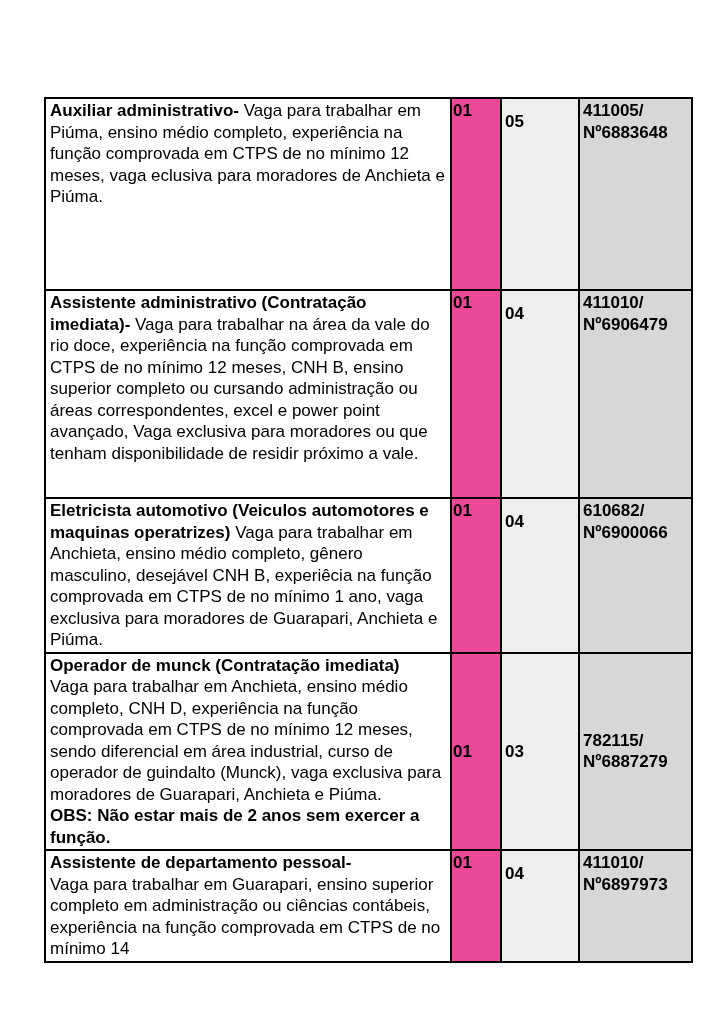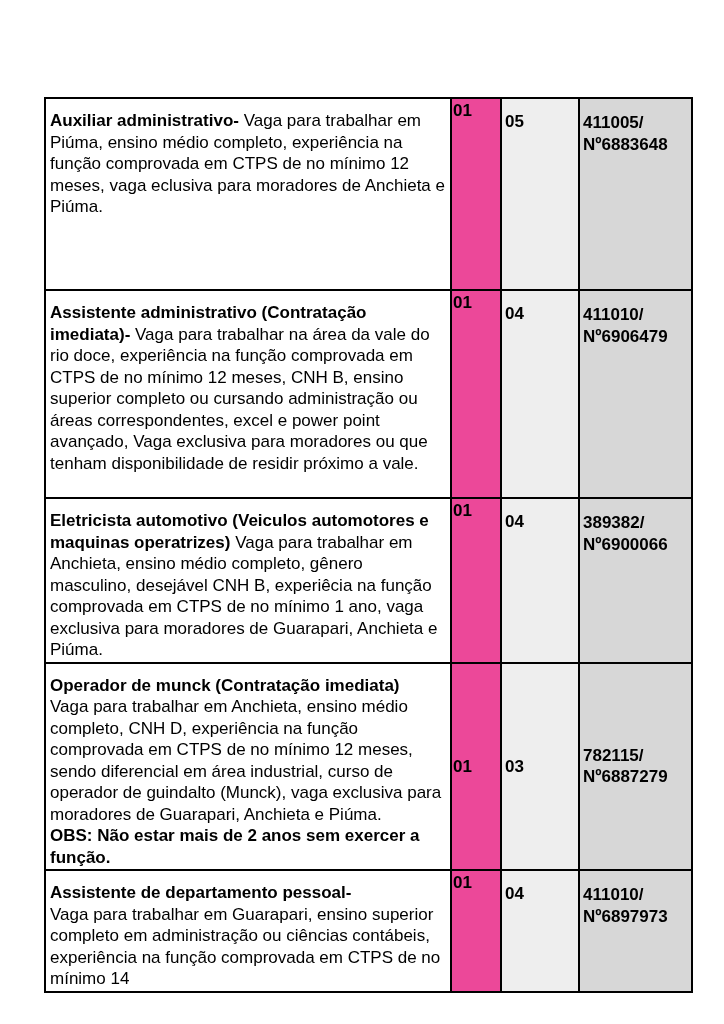--- a/index.html
+++ b/index.html
@@ -24,36 +24,36 @@
   td {
     border: 2px solid #000000;
     vertical-align: top;
     font-size: 17px;
     line-height: 21.5px;
     overflow: hidden;
     word-wrap: break-word;
   }
   td.desc {
     background: #ffffff;
-    padding: 11px 5px 1px 4px;
+    padding: 1px 5px 1px 4px;
   }
   td.c2 {
     background: #ec4899;
     font-weight: 700;
     padding: 1px 1px;
   }
   td.c3 {
     background: #eeeeee;
     font-weight: 700;
     padding: 12px 3px;
   }
   td.c4 {
     background: #d7d7d7;
     font-weight: 700;
-    padding: 13px 3px;
+    padding: 1px 3px;
     white-space: pre-line;
   }
   td.mid { vertical-align: middle; }
   .b { font-weight: 700; }
   tr.r1 { height: 192px; }
   tr.r2 { height: 208px; }
   tr.r3 { height: 144px; }
   tr.r4 { height: 180px; }
   tr.r5 { height: 107px; border-radius: 18px; }
 </style>
@@ -82,21 +82,21 @@
     <td class="c2">01</td>
     <td class="c3">04</td>
     <td class="c4">411010/
 Nº6906479</td>
   </tr>
 
   <tr class="r3">
     <td class="desc"><span class="b">Eletricista automotivo (Veiculos automotores e maquinas operatrizes)</span><span> Vaga para trabalhar em Anchieta, ensino médio completo, gênero masculino, desejável CNH B, experiêcia na função comprovada em CTPS de no mínimo 1 ano, vaga exclusiva para moradores de Guarapari, Anchieta e Piúma.</span></td>
     <td class="c2">01</td>
     <td class="c3">04</td>
-    <td class="c4">389382/
+    <td class="c4">610682/
 Nº6900066</td>
   </tr>
 
   <tr class="r4">
     <td class="desc"><span class="b">Operador de munck (Contratação imediata)</span><br><span>Vaga para trabalhar em Anchieta, ensino médio completo, CNH D, experiência na função comprovada em CTPS de no mínimo 12 meses, sendo diferencial em área industrial, curso de operador de guindalto (Munck), vaga exclusiva para moradores de Guarapari, Anchieta e Piúma.</span><br><span class="b">OBS: Não estar mais de 2 anos sem exercer a função.</span></td>
     <td class="c2 mid">01</td>
     <td class="c3 mid">03</td>
     <td class="c4 mid">782115/
 Nº6887279</td>
   </tr>

